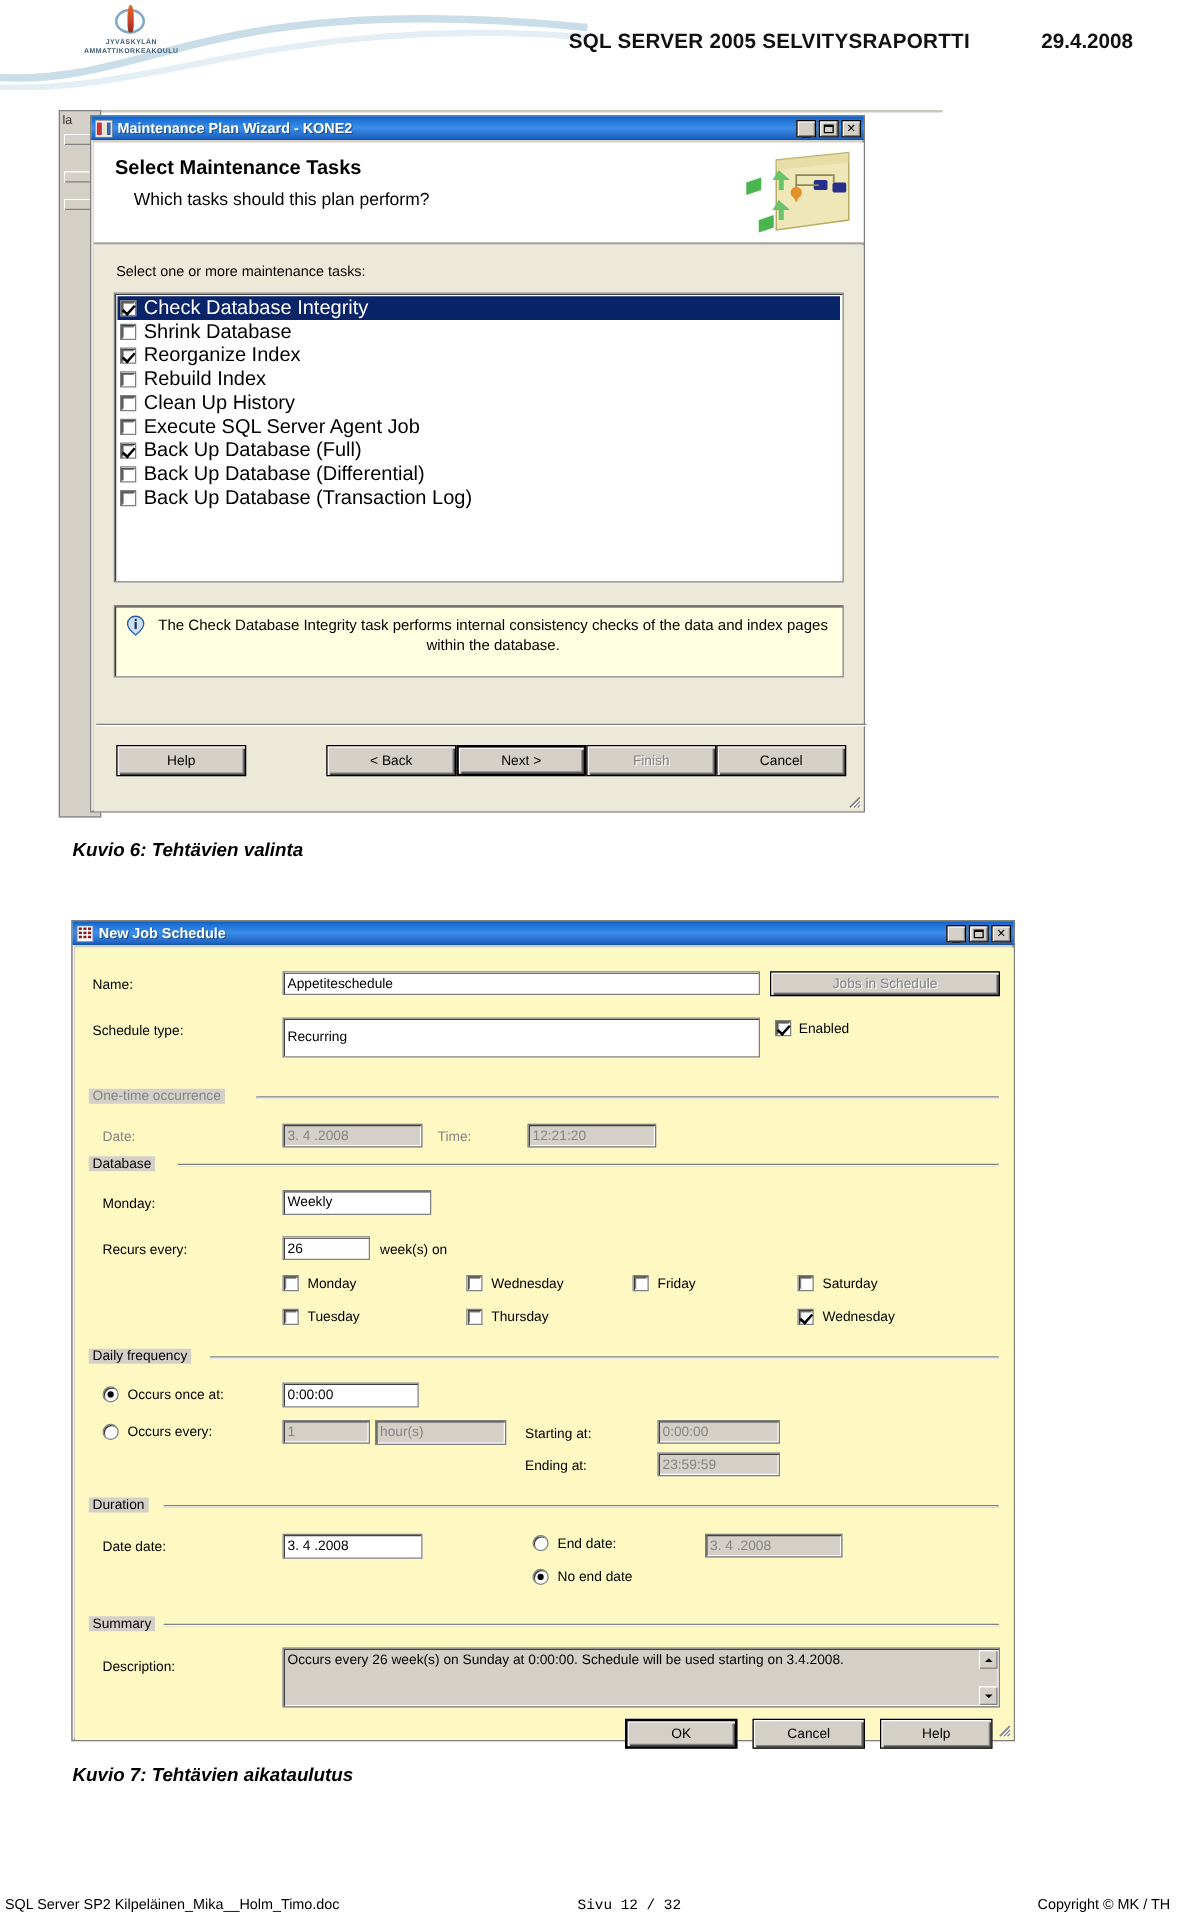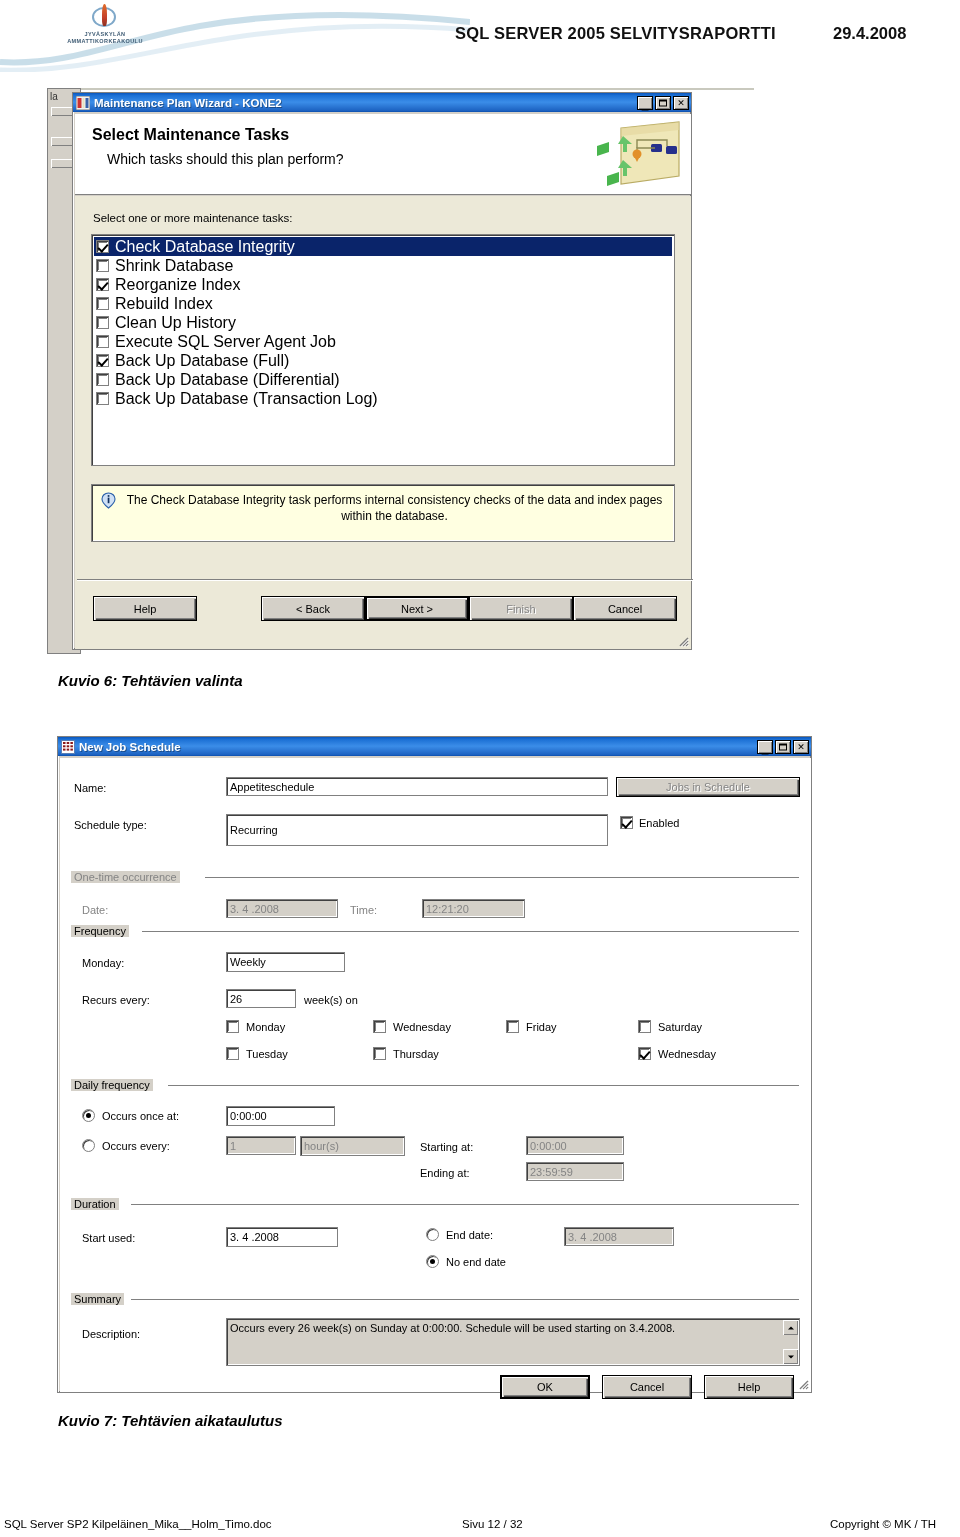--- a/index.html
+++ b/index.html
@@ -365,30 +365,30 @@
     position: absolute;
     font-size: 15px;
     font-style: italic;
     font-weight: bold;
     color: #000;
     white-space: nowrap;
   }
   #footer { position: absolute; left: 0; top: 1518px; width: 960px; height: 18px; }
   #footer div { position: absolute; font-size: 11.5px; color: #000; white-space: nowrap; }
   #footer-left { left: 4px; }
-  #footer-center { left: 462px; }
+  #footer-center { left: 462px; font-family: Liberation Mono, monospace; }
   #footer-right { left: 830px; }
 
   
   #dlg-sched { left: 57px; top: 736px; width: 755px; height: 657px; }
   #sched-body {
     position: absolute;
     left: 2px; top: 21px;
     width: 751px; height: 634px;
-    background: #ffffff;
+    background: #fef9c3;
   }
 </style>
 </head>
 <body>
 
 <div id="page-header">
   <svg class="wave" style="left:0;top:0;width:470px;height:72px" viewBox="0 0 470 72" preserveAspectRatio="none">
     <path d="M0,62 C70,66 120,40 200,26 C280,12 370,12 470,22" stroke="#bfd8e5" stroke-width="6" fill="none" opacity=".85"></path>
     <path d="M0,70 C80,72 140,52 230,38 C320,24 400,24 470,30" stroke="#dceaf2" stroke-width="5" fill="none" opacity=".8"></path>
   </svg>
@@ -575,21 +575,21 @@
     </div>
 
     <div class="grp-label disabled" style="left:11px; top:113px">One-time occurrence</div>
     <div class="grp-line" style="left:145px; top:119px; width:594px"></div>
 
     <div class="lbl disabled" style="left:22px; top:146px">Date:</div>
     <div class="field disabled" style="position:absolute; left:166px; top:141px; width:112px; height:19px">3. 4 .2008</div>
     <div class="lbl disabled" style="left:290px; top:146px">Time:</div>
     <div class="field disabled" style="position:absolute; left:362px; top:141px; width:103px; height:19px">12:21:20</div>
 
-    <div class="grp-label" style="left:11px; top:167px">Frequency</div>
+    <div class="grp-label" style="left:11px; top:167px">Database</div>
     <div class="grp-line" style="left:82px; top:173px; width:657px"></div>
 
     <div class="lbl" style="left:22px; top:199px">Monday:</div>
     <div class="field" style="position:absolute; left:166px; top:194px; width:119px; height:20px">Weekly</div>
 
     <div class="lbl" style="left:22px; top:236px">Recurs every:</div>
     <div class="field" style="position:absolute; left:166px; top:231px; width:70px; height:19px">26</div>
     <div class="lbl" style="left:244px; top:236px">week(s) on</div>
 
     <div style="position:absolute; left:166px; top:262px; display:flex; align-items:center; gap:7px">
@@ -639,21 +639,21 @@
 
     <div class="lbl" style="left:360px; top:383px">Starting at:</div>
     <div class="field disabled" style="position:absolute; left:466px; top:378px; width:98px; height:19px">0:00:00</div>
 
     <div class="lbl" style="left:360px; top:409px">Ending at:</div>
     <div class="field disabled" style="position:absolute; left:466px; top:404px; width:98px; height:19px">23:59:59</div>
 
     <div class="grp-label" style="left:11px; top:440px">Duration</div>
     <div class="grp-line" style="left:71px; top:446px; width:668px"></div>
 
-    <div class="lbl" style="left:22px; top:474px">Start used:</div>
+    <div class="lbl" style="left:22px; top:474px">Date date:</div>
     <div class="field" style="position:absolute; left:166px; top:469px; width:112px; height:20px">3. 4 .2008</div>
 
     <div style="position:absolute; left:366px; top:470px; display:flex; align-items:center; gap:7px">
       <span class="rdo"></span>
       <span class="lbl" style="position:static">End date:</span>
     </div>
     <div class="field disabled" style="position:absolute; left:504px; top:469px; width:110px; height:19px">3. 4 .2008</div>
 
     <div style="position:absolute; left:366px; top:497px; display:flex; align-items:center; gap:7px">
       <span class="rdo checked"></span>

